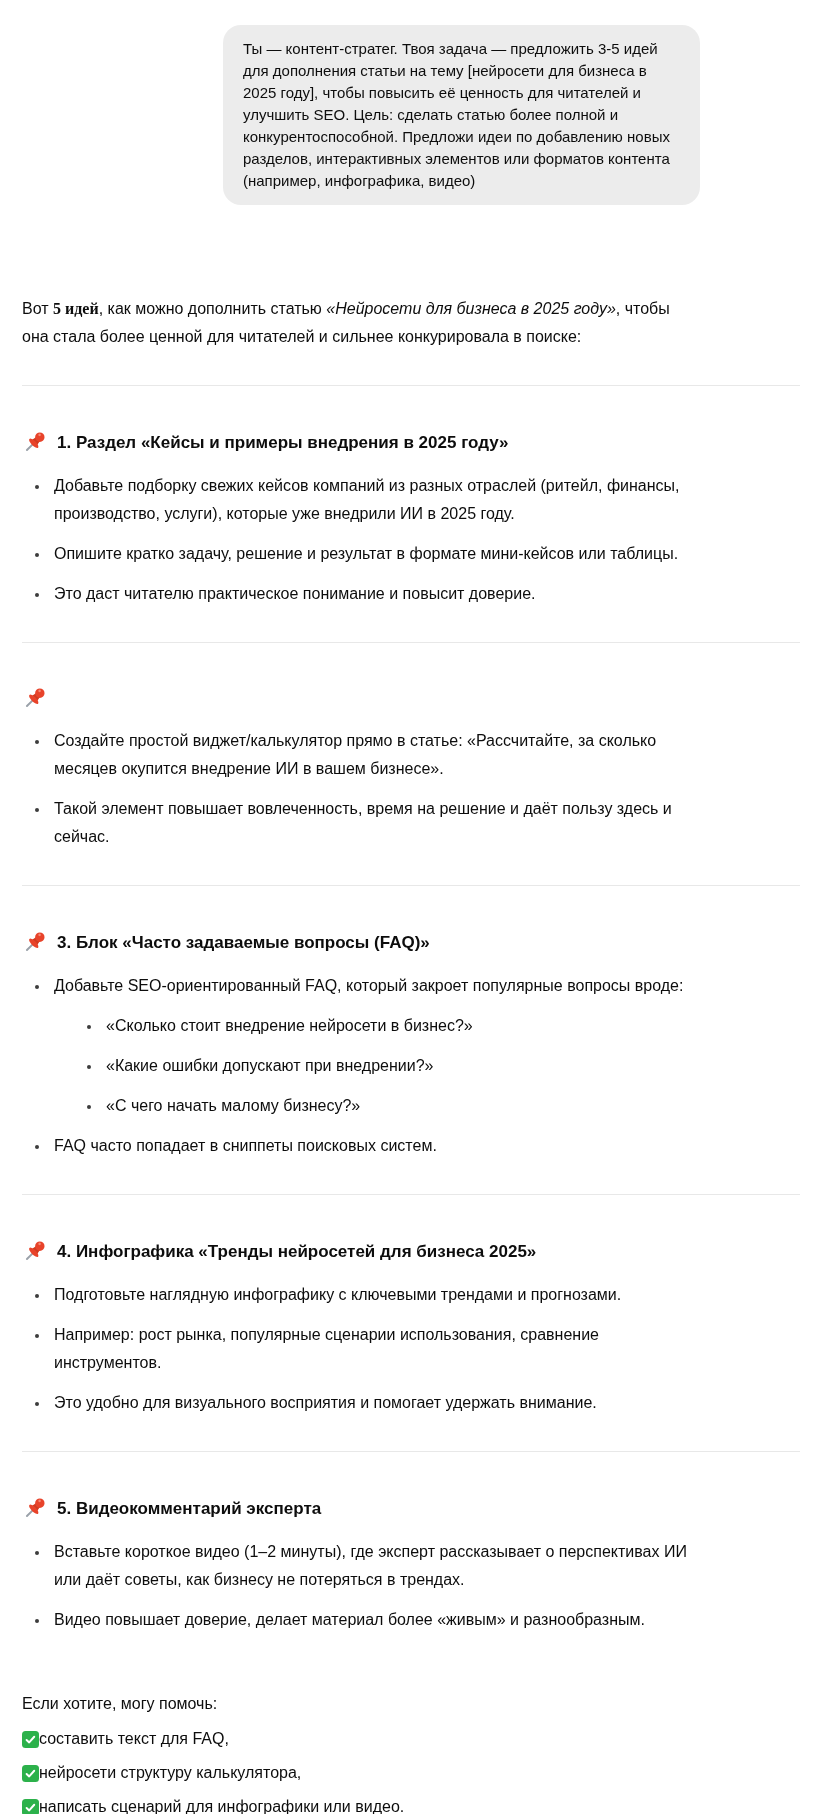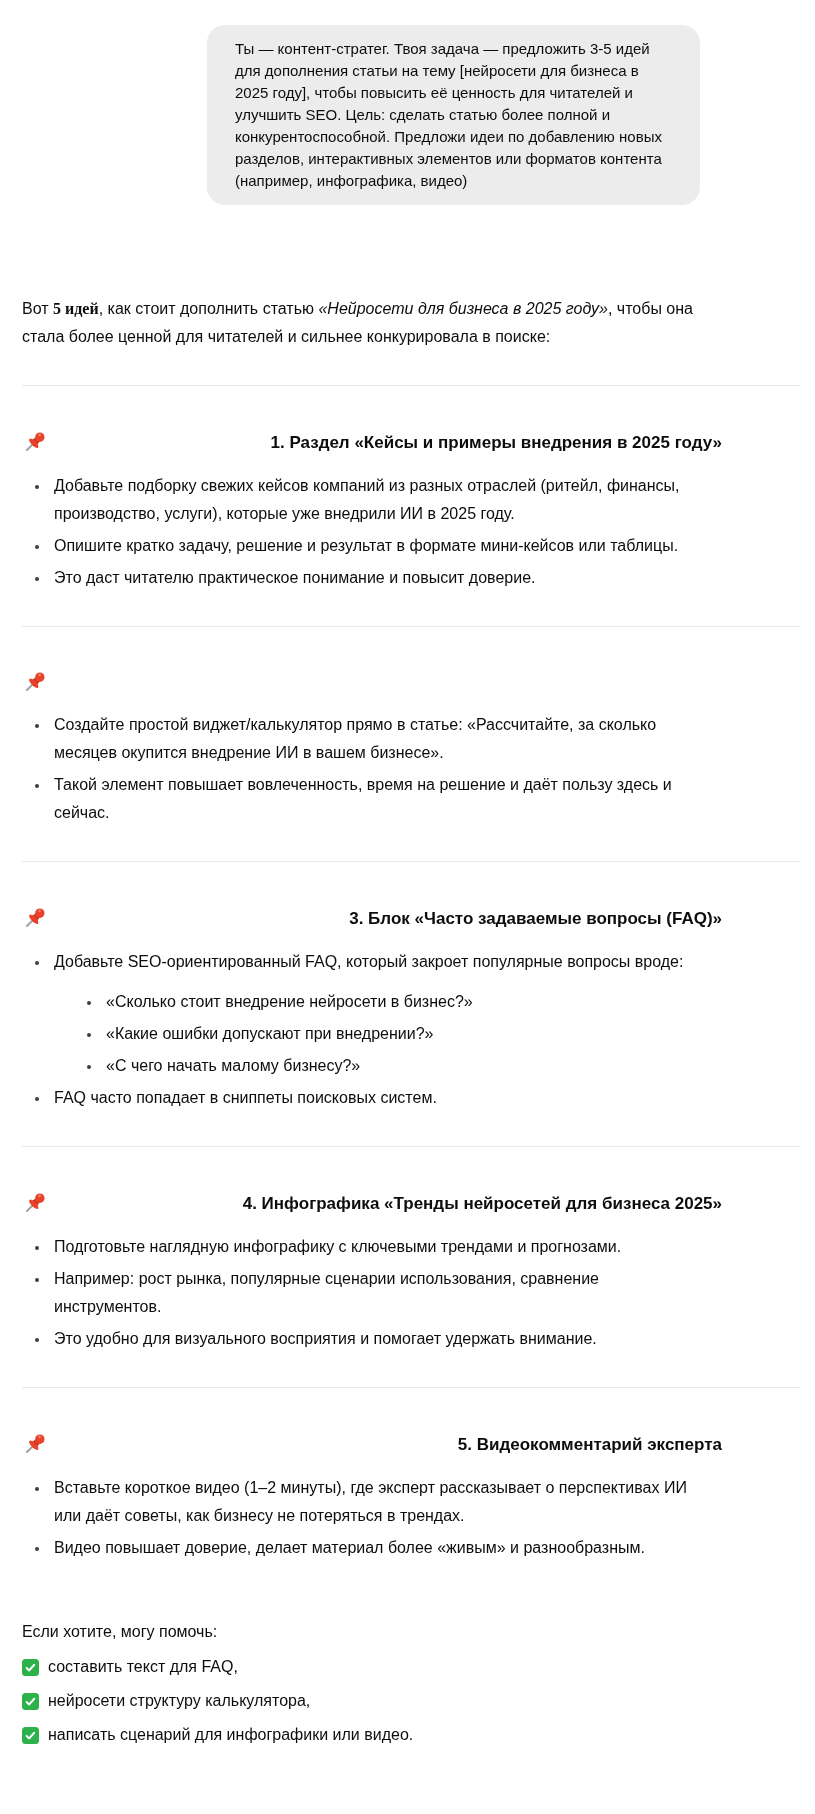--- a/index.html
+++ b/index.html
@@ -8,68 +8,67 @@
     font-family:"Liberation Sans","DejaVu Sans",sans-serif;
     color:#0d0d0d;
     -webkit-font-smoothing:antialiased;
   }
   .page{padding:25px 0 30px 22px;width:793px;box-sizing:border-box;}
 
   
   .bubble-row{width:678px;display:flex;justify-content:flex-end;}
   .bubble{
     background:#ececec;border-radius:18px;
-    padding:13px 28px;max-width:437px;
+    padding:13px 20px;max-width:437px;
     font-size:15px;line-height:22px;color:#0d0d0d;
   }
 
   
   .assistant{width:778px;font-size:16px;line-height:28px;}
   .intro{margin:90px 0 0;max-width:672px;}
   .intro b{font-weight:700;font-family:Liberation Serif, serif;}
   .intro em{}
 
   .divider{border:none;border-top:1px solid #e8e8e8;width:778px;margin:34px 0 0;height:0;}
 
   .sec-title{
-    display:flex;align-items:center;
+    display:flex;align-items:center;gap:9px;
     margin:44px 0 0;font-size:17px;font-weight:700;line-height:26px;
     max-width:700px;
-    justify-content:space-between;
   }
   .pin{width:26px;height:26px;flex:0 0 auto;margin-top:-2px;}
 
   ul.blist{margin:16px 0 0;padding-left:28px;max-width:645px;list-style:disc;}
-  ul.blist li{margin-top:4px;padding-left:4px;}
+  ul.blist li{margin-top:12px;padding-left:4px;}
   ul.blist li::marker{color:#3d3d3d;font-size:14px;}
   ul.blist ul{margin-top:12px;padding-left:48px;list-style:disc;}
 
   
   .outro{margin-top:56px;max-width:672px;}
   .outro .lead{margin:0 0 6px;line-height:28px;}
-  .check-line{display:flex;align-items:center;gap:9px;margin-top:8px;line-height:26px;}
+  .check-line{display:flex;align-items:center;margin-top:8px;line-height:26px;}
   .check{
     width:17px;height:17px;border-radius:3.5px;background:#2cb14b;
     display:inline-flex;align-items:center;justify-content:center;flex:0 0 auto;
   }
 </style>
 </head>
 <body>
 
 <div class="page">
 
   <div class="bubble-row">
     <div class="bubble">
       <span>Ты — контент-стратег. Твоя задача — предложить 3-5 идей для дополнения статьи на тему [нейросети для бизнеса в 2025 году], чтобы повысить её ценность для читателей и улучшить SEO. Цель: сделать статью более полной и конкурентоспособной. Предложи идеи по добавлению новых разделов, интерактивных элементов или форматов контента (например, инфографика, видео)</span>
     </div>
   </div>
 
   <div class="assistant">
 
-    <p class="intro"><span>Вот </span><b>5 идей</b><span>, как стоит дополнить статью </span><em>«Нейросети для бизнеса в 2025 году»</em><span>, чтобы она стала более ценной для читателей и сильнее конкурировала в поиске:</span></p>
+    <p class="intro"><span>Вот </span><b>5 идей</b><span>, как можно дополнить статью </span><em>«Нейросети для бизнеса в 2025 году»</em><span>, чтобы она стала более ценной для читателей и сильнее конкурировала в поиске:</span></p>
 
     <div id="sections">
         <div class="divider"></div>
         <h3 class="sec-title">
   <svg class="pin" viewBox="0 0 32 32" aria-hidden="true">
     <g transform="rotate(45 16 16)">
       <path d="M16 20.5v9.5" stroke="#9aa1a9" stroke-width="2.4" stroke-linecap="round" fill="none"></path>
       <path d="M12.6 10.5h6.8l1.2 6.5h-9.2z" fill="#cf3a20"></path>
       <ellipse cx="16" cy="18.2" rx="7.6" ry="2.9" fill="#e8432a"></ellipse>
       <circle cx="16" cy="7.6" r="5.8" fill="#e8432a"></circle>

